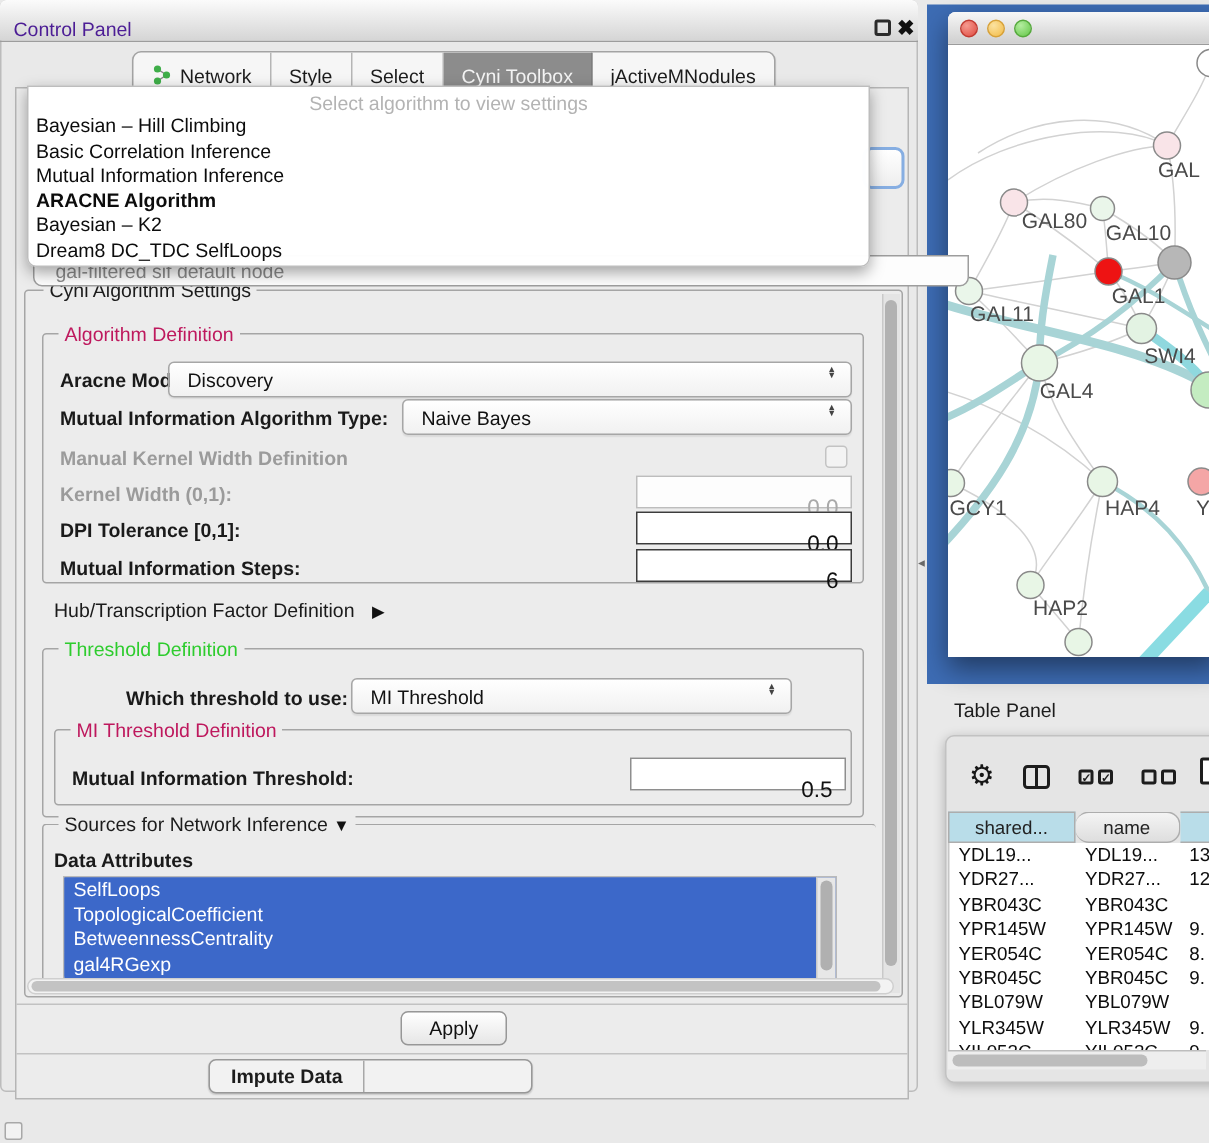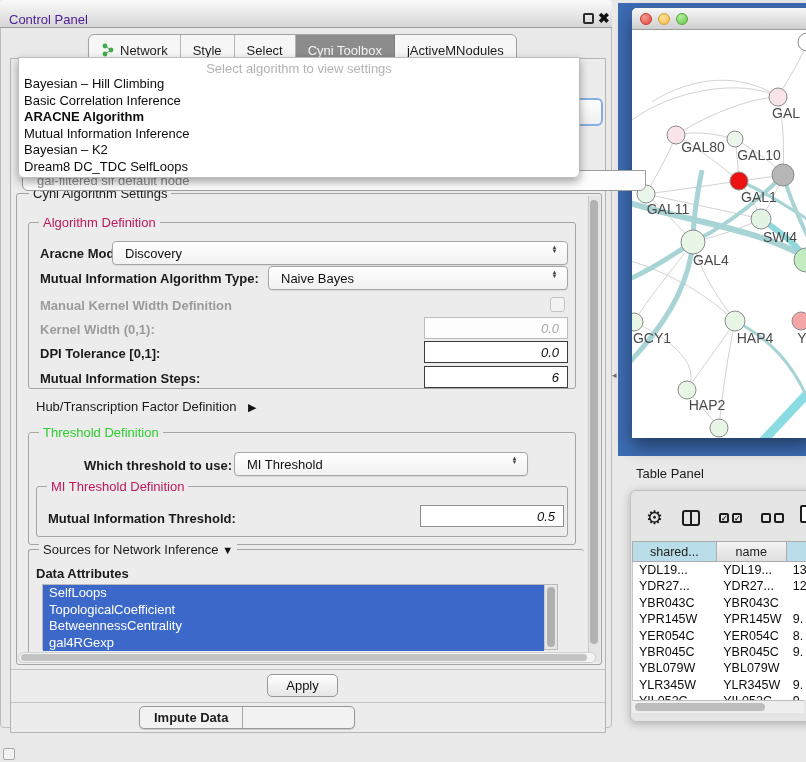--- a/index.html
+++ b/index.html
@@ -74,32 +74,32 @@
   .b { font-weight:bold; }
   .dis { color:#9b9b9b; }
 
   .combo { background:linear-gradient(#ffffff,#f1f1f1); border:1px solid #a6a6a6;
     border-radius:4px; font-size:13px; color:#111;
     display:flex; align-items:center; padding-left:12px;
     box-shadow:0 1px 1px rgba(0,0,0,.08); }
   .combo .stepper { position:absolute; right:8px; top:3px; width:9px;
     font-size:6px; line-height:4px; color:#444; text-align:center; }
 
-  .field { background:#fff; font-size:13px; color:#111; text-align:right;
-    padding:3px 8px 0 0;font-style:italic; }
+  .field { background:#fff; font-size:15px; color:#111; text-align:right;
+    padding:12px 8px 0 0; }
   .f-lite { border:1px solid #bdbdbd; color:#a9a9a9; background:#fdfdfd; }
   .f-dark { border:1px solid #3c3c3c; }
   .f-mid  { border:1px solid #8e8e8e; }
 
   .chk { left:550px; top:297px; width:15px; height:15px; background:#f3f3f3;
     border:1px solid #c3c3c3; border-radius:3px; }
 
   .tri { display:inline-block; font-size:11px; color:#111; }
 
-  .attr-list { left:42px; top:584px; width:516px; height:66px; display:flex;
+  .attr-list { left:42px; top:584px; width:516px; height:76px; display:flex;
     border:1px solid #b9b9b9; background:#3c68c9; }
   .attr-items { flex:1; }
   .attr-item { height:16.5px; line-height:16.5px; color:#fff; font-size:13px;
     padding-left:6px; background:#3c68c9; }
   .attr-sb { width:13px; background:#e7e7e7; border-left:1px solid #c9c9c9; position:relative; }
   .attr-sb .th { position:absolute; left:2px; top:2px; width:8px; height:60px;
     background:#b0b0b0; border-radius:4px; }
 
   .h-scroll { left:18px; top:652px; width:578px; height:11px;
     background:#f3f3f3; border:1px solid #cfcfcf; border-radius:6px; }
@@ -204,22 +204,22 @@
 
 <div class="abs ghost-combo">gal-filtered sif default node</div>
 
 <div class="abs combo-frag"></div>
 
 <div class="abs algo-popup">
   <div class="algo-prompt">Select algorithm to view settings</div>
   <div>
       <div class="algo-item">Bayesian – Hill Climbing</div>
       <div class="algo-item">Basic Correlation Inference</div>
+      <div class="algo-item">Mutual Information Inference</div>
       <div class="algo-item sel">ARACNE Algorithm</div>
-      <div class="algo-item">Mutual Information Inference</div>
       <div class="algo-item">Bayesian – K2</div>
       <div class="algo-item">Dream8 DC_TDC SelfLoops</div>
     </div>
 </div>
 
 <div class="abs group cyni-group">
   <span class="group-title t-black" style="left:12px;">Cyni Algorithm Settings</span>
 </div>
 <div class="abs v-scroll"></div>
 <div class="abs v-thumb"></div>
@@ -389,21 +389,21 @@
   <span class="pair">
     <span class="sq"></span>
       <span class="sq"></span>
   </span>
 </div>
 <div class="abs page-icon"></div>
 
 <div class="abs tbl">
   <div class="tbl-head">
       <div class="th-cell th-blue" style="width: 86px;">shared...</div>
-      <div class="th-cell th-gray" style="width: 71px;">name</div>
+      <div class="th-cell th-gray" style="width: 71px; border-radius: 9px;">name</div>
       <div class="th-cell th-blue" style="width: 46px;"></div>
     </div>
   <div class="tbl-rows">
       <div class="t-row">
         <div class="t-cell" style="width: 86px;">YDL19...</div>
         <div class="t-cell" style="width: 71px;">YDL19...</div>
         <div class="t-cell" style="width: 46px;">13</div>
       </div>
       <div class="t-row">
         <div class="t-cell" style="width: 86px;">YDR27...</div>

